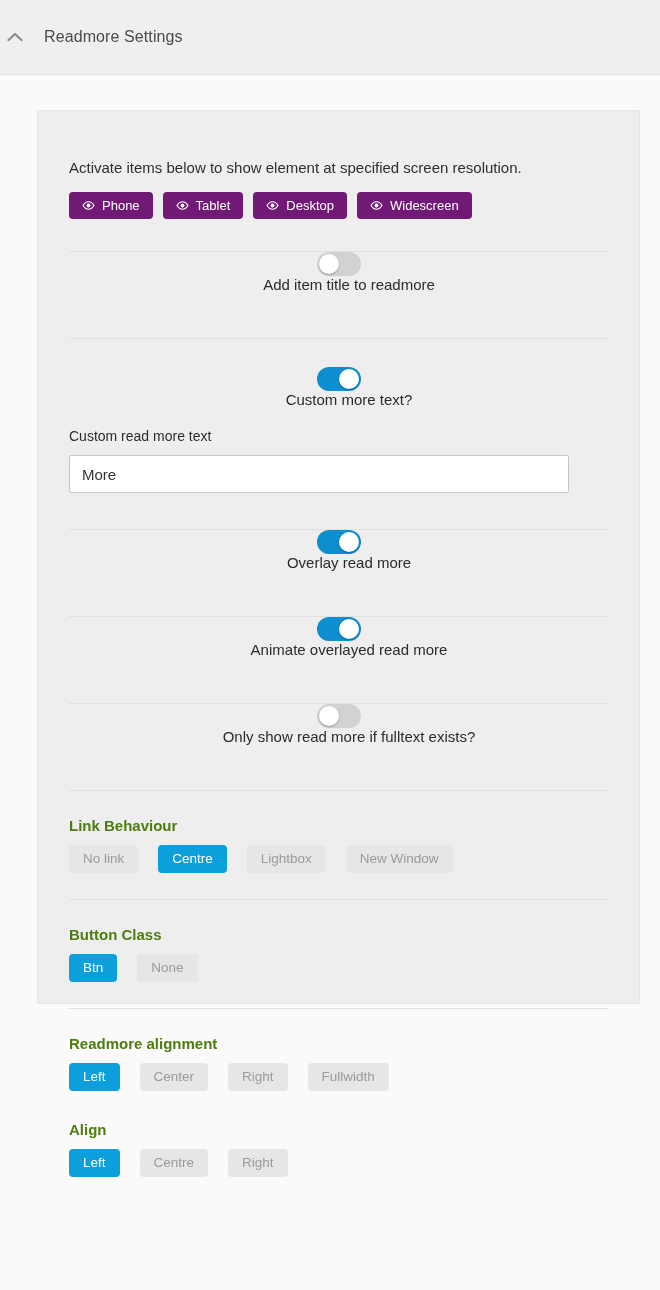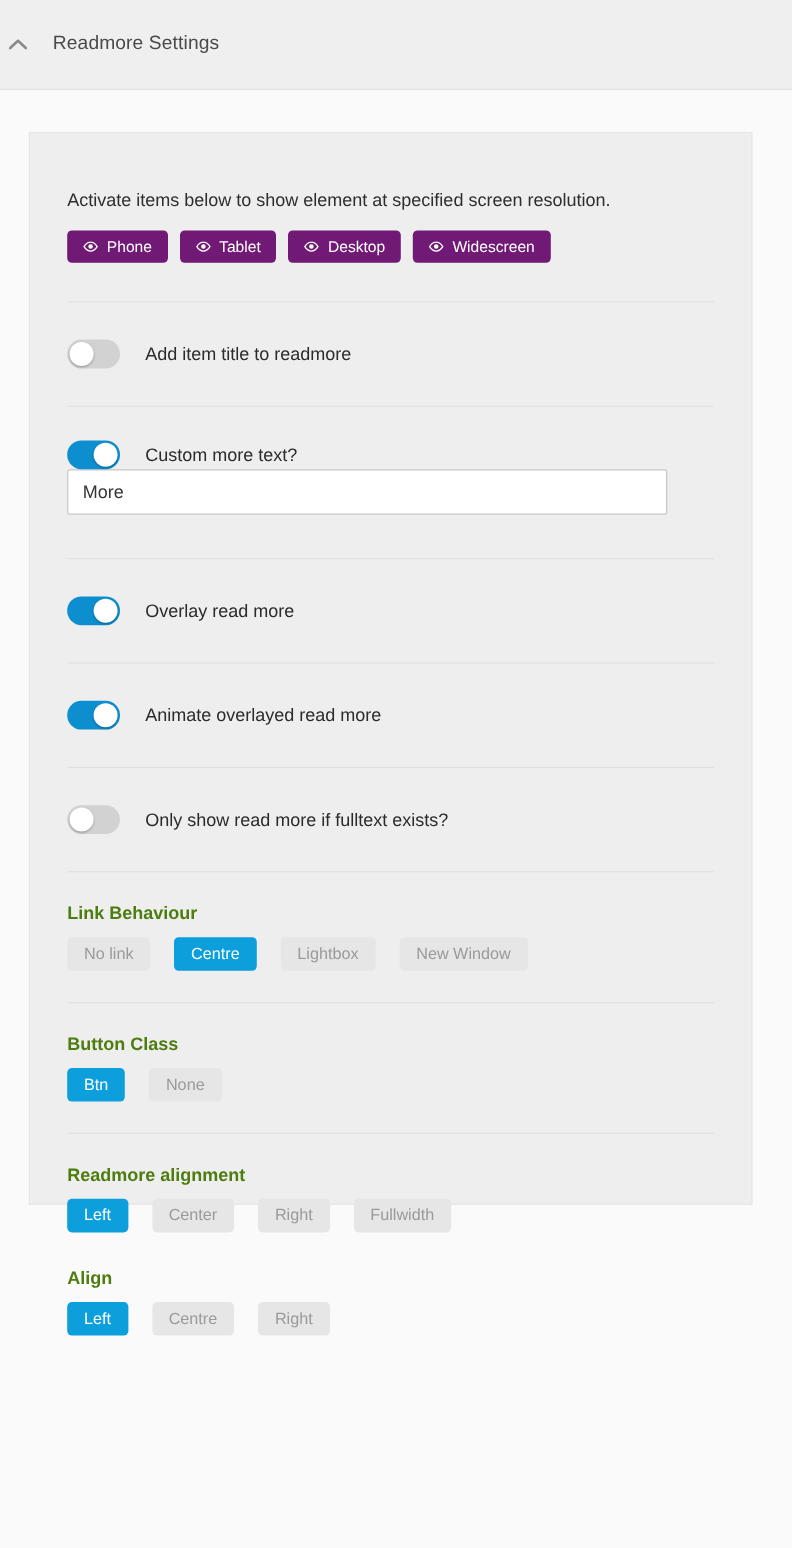--- a/index.html
+++ b/index.html
@@ -45,21 +45,21 @@
     font-size: 16px;
     color: #4a4a4a;
     font-weight: 400;
     letter-spacing: .1px;
   }
 
   
   .panel {
     position: absolute;
     top: 110px;
-    left: 24px;
+    left: 37px;
     width: 603px;
     height: 894px;
     background: #eeeeee;
     border: 1px solid #e6e6e6;
     padding: 0 31px;
   }
 
   .divider {
     height: 1px;
     background: #e0e0e0;
@@ -96,20 +96,21 @@
     cursor: pointer;
     line-height: 1;
   }
   .res-btn .eye { display: flex; align-items: center; }
 
   
   .toggle-row {
     display: flex;
     align-items: center;
     height: 86px;
+    flex-direction: column;
   }
   .toggle-row.tight { height: auto; padding-top: 28px; }
 
   .switch {
     position: relative;
     width: 44px;
     height: 24px;
     border-radius: 12px;
     flex: 0 0 auto;
     cursor: pointer;
@@ -251,20 +252,21 @@
     <div class="divider"></div>
 
     <div class="toggle-row tight">
       <div class="switch on">
         <div class="knob"></div>
       </div>
       <div class="toggle-label">Custom more text?</div>
     </div>
 
     <div class="field-block">
+      <div class="field-label">Custom read more text</div>
       <input class="text-input" type="text" value="More" style="">
     </div>
 
     <div class="divider"></div>
 
     <div class="toggle-row">
       <div class="switch on">
         <div class="knob"></div>
       </div>
       <div class="toggle-label">Overlay read more</div>

